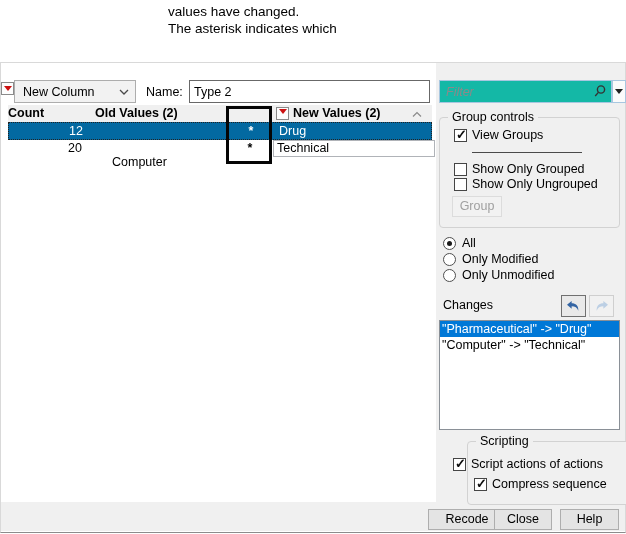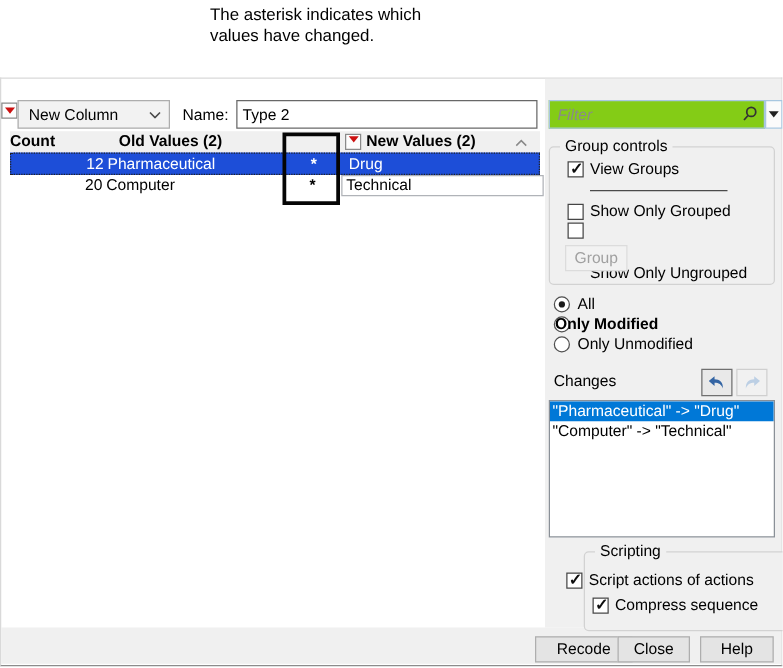--- a/index.html
+++ b/index.html
@@ -25,42 +25,42 @@
   .red-tri-btn .tri { width:0; height:0; border-left:4px solid transparent; border-right:4px solid transparent;
                       border-top:5px solid #cc1111; }
   .combo { left:14px; top:80px; width:122px; height:23px; background:#f2f2f2; border:1px solid #adadad;
            box-sizing:border-box; display:flex; align-items:center; }
   .combo .lbl { padding-left:8px; flex:1; }
   .combo svg { margin-right:6px; }
   .name-label { left:146px; top:85px; }
   .name-input { left:189px; top:80px; width:241px; height:23px; border:1px solid #686868; background:#fff;
                 box-sizing:border-box; padding:0 4px; font:12.5px "Liberation Sans",sans-serif; }
   .filter-wrap { left:439px; top:80px; width:173px; height:23px; }
-  .filter-input { width:100%; height:100%; border:1px solid #a8c7e0; background:#84cc16; box-sizing:border-box;
+  .filter-input { width:100%; height:100%; border:1px solid #a8c7e0; background:#14b8a6; box-sizing:border-box;
                   padding:0 24px 0 6px; font:italic 12.5px "Liberation Sans",sans-serif; color:#333; }
   .filter-input::placeholder { font-style:italic; color:#8a8a8a; opacity:1; }
   .search-icon { position:absolute; right:5px; top:4px; }
   .filter-drop { left:612px; top:80px; width:14px; height:23px; background:#fbfbfb; border:1px solid #a8c7e0;
                  box-sizing:border-box; display:flex; align-items:center; justify-content:center; }
   .filter-drop .tri { width:0; height:0; border-left:4px solid transparent; border-right:4px solid transparent;
                       border-top:5px solid #222; }
 
   
   .thead { left:8px; top:105px; width:424px; height:17px; background:#f0f0f0; font-weight:bold; }
   .thead span { position:absolute; top:1px; }
   .h-count { left:0; width:62px; text-align:left; }
   .h-old { left:87px; }
   .h-newtri { left:268px; top:2px !important; }
   .h-new { left:285px; }
   .h-sort { left:404px; top:2px !important; color:#8a8a8a; font-weight:normal; }
   .trow { left:8px; top:122px; width:424px; height:18px; line-height:17px; box-sizing:border-box; }
-  .trow.on { background:#1d4ed8; color:#fff; border:1px dotted #222;text-decoration:underline; }
+  .trow.on { background:#0369a1; color:#fff; border:1px dotted #222;text-decoration:underline; }
   .trow span { position:absolute; top:0; }
   .c-count { left:8px; width:66px; text-align:right; }
-  .c-old { left:77px; }
+  .c-old { left:104px;margin-top:14px; }
   .c-ast { left:220px; width:44px; text-align:center; font-weight:bold; }
   .c-new { left:266px; width:158px; padding-left:4px; box-sizing:border-box; }
   .row2 { top:140px; }
   .new-edit { position:absolute; left:265px; top:1px; width:157px; height:15px; background:#fff;
               border:1px solid #b0b3b8; line-height:15px; padding-left:3px; box-sizing:content-box; }
   .black-box { left:226px; top:106px; width:46px; height:58px; border:3px solid #050505; box-sizing:border-box;
                pointer-events:none; }
 
   
   .groupbox { border:1px solid #d2d2d2; border-radius:4px; background:#f0f0f0; box-sizing:border-box; }
@@ -90,22 +90,22 @@
   .footer-btn { top:509px; height:21px; background:#e4e4e4; border:1px solid #aeaeae; box-sizing:border-box;
                 text-align:center; line-height:19px; }
   .btn-recode { left:428px; width:78px; }
   .btn-close { left:494px; width:58px; }
   .btn-help { left:560px; width:59px; }
 </style>
 </head>
 <body>
 
 <div class="abs annotation">
+  <div>values have changed.</div>
   <div>The asterisk indicates which</div>
-  <div>values have changed.</div>
 </div>
 
 <div class="abs dlg-bg"></div>
 <div class="abs right-bg"></div>
 <div class="abs bottom-bg"></div>
 
 <div class="abs red-tri-btn" style="left:1px; top:82px;">
   <span class="tri"></span>
 </div>
 <div class="abs combo">
@@ -158,27 +158,27 @@
 
 <div class="abs groupbox gb1">
   <span class="legend">Group controls</span>
 </div>
 <span class="abs cb on" style="left:454px; top:129px;"></span>
 <span class="abs" style="left:472px; top:128px;">View Groups</span>
 <div class="abs divider"></div>
 <span class="abs cb" style="left:454px; top:163px;"></span>
 <span class="abs" style="left:472px; top:162px;">Show Only Grouped</span>
 <span class="abs cb" style="left:454px; top:178px;"></span>
-<span class="abs" style="left:472px; top:177px;margin-top:34px;">Show Only Ungrouped</span>
+<span class="abs" style="left:472px; top:177px;">Show Only Ungrouped</span>
 <div class="abs btn-disabled">Group</div>
 
 <span class="abs radio on" style="left:443px; top:237px;"></span>
 <span class="abs" style="left:462px; top:236px;">All</span>
 <span class="abs radio" style="left:443px; top:253px;"></span>
-<span class="abs" style="left:444px; top:252px;font-weight:bold;">Only Modified</span>
+<span class="abs" style="left:462px; top:252px;">Only Modified</span>
 <span class="abs radio" style="left:443px; top:269px;"></span>
 <span class="abs" style="left:462px; top:268px;">Only Unmodified</span>
 
 <span class="abs" style="left:443px; top:298px;">Changes</span>
 <div class="abs icon-btn undo-btn">
   <svg width="15" height="13" viewBox="0 0 16 14">
     <path d="M6 1 L1 5.2 L6 9.4 L6 6.6 C9.6 6.6 12 8 13.2 11.6 C13.4 6 10.4 3.6 6 3.6 Z" fill="#3465a4"></path>
   </svg>
 </div>
 <div class="abs icon-btn redo-btn">

